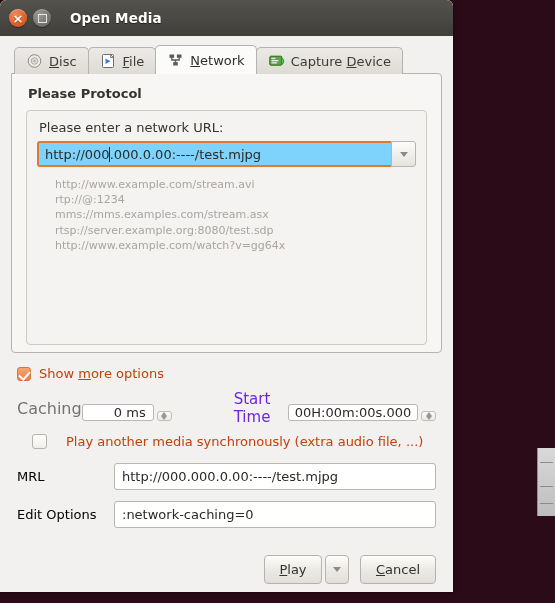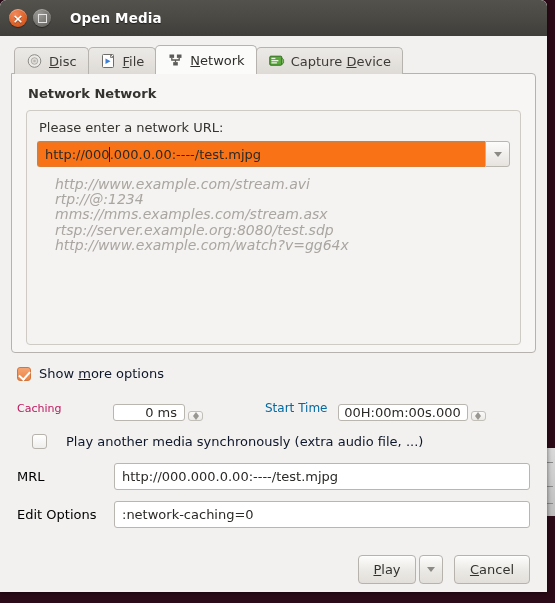--- a/index.html
+++ b/index.html
@@ -33,21 +33,21 @@
     position: absolute; right: 0; top: 448px; width: 18px; height: 68px;
     background: linear-gradient(180deg,#d9d9d9,#bdbdbd);
     border-left: 1px solid #8e8e8e;
   }
   #bg-right-panel .ln { position:absolute; left:2px; right:2px; height:1px; background:#8a8a8a; }
 
   
   #window {
     position: absolute;
     left: 0; top: 0;
-    width: 547px; height: 592px;
+    width: 453px; height: 592px;
     border-radius: 6px 6px 0 0;
     background: #f2f1f0;
     box-shadow: 0 1px 5px rgba(0,0,0,.55);
     overflow: hidden;
     display: flex; flex-direction: column;
   }
 
   
   #titlebar {
     height: 36px; flex: 0 0 36px;
@@ -163,21 +163,21 @@
     font-size: 13px; color: #35342f; margin: 0 0 6px 2px;
   }
   #url-row {
     display: flex; align-items: stretch; height: 26px; margin-bottom: 10px;
   }
   #url-input {
     flex: 1 1 auto;
     border: 2px solid #e07a30;
     border-right: none;
     border-radius: 3px 0 0 3px;
-    background: #f97316;
+    background: #7dd3fc;
     font-size: 13px;
     color: #2b2a27;
     padding: 0 6px;
     display: flex; align-items: center;
     position: relative;
     font-family: "DejaVu Sans", "Liberation Sans", sans-serif;
     outline: none;
     overflow: hidden;
   }
   #url-caret {
@@ -194,25 +194,24 @@
     background: linear-gradient(180deg,#fcfcfb,#e6e3df);
     display: flex; align-items: center; justify-content: center;
   }
   .caret-down {
     width: 0; height: 0;
     border-left: 4.5px solid transparent;
     border-right: 4.5px solid transparent;
     border-top: 5px solid #8c8a85;
   }
   #examples {
-    font-size: 14px;
+    font-size: 11px;
     color: #a9a5a0;
     line-height: 15.2px;
     margin: 2px 0 0 18px;
-    font-style: italic;
   }
 
   
   #show-more-row {
     display: flex; align-items: center; gap: 8px;
     margin: 13px 0 0 6px;
     flex: 0 0 auto;
   }
   .chk {
     width: 14px; height: 14px; flex: 0 0 14px;
@@ -228,36 +227,36 @@
   }
   .chk.checked:after {
     content: "";
     position: absolute;
     left: 3px; top: 1px;
     width: 5px; height: 9px;
     border: solid #ffffff;
     border-width: 0 2px 2px 0;
     transform: rotate(42deg);
   }
-  .lbl { font-size: 13px; color: #0f172a; }
+  .lbl { font-size: 13px; color: #c2410c; }
   .lbl u { text-decoration: underline; }
 
   
   #options-area {
     padding: 0 6px;
     margin-top: 14px;
     flex: 1 1 auto;
     display: flex; flex-direction: column;
   }
   #row-caching {
     display: flex; align-items: center;
     height: 26px;
     margin-bottom: 13px;
   }
-  #caching-label { font-size: 11px; color: #be185d; width: 96px; }
+  #caching-label { font-size: 16px; color: #737373; width: 96px; }
   .spin-wrap { display: flex; align-items: flex-end; height: 26px; }
   .spin-input {
     border: 1px solid #b9b5af;
     border-radius: 3px;
     background: #ffffff;
     font-size: 13px; color: #2b2a27;
     display: flex; align-items: center; justify-content: flex-end;
     padding: 0 7px;
   }
   #caching-input { width: 72px; }
@@ -269,21 +268,21 @@
     border-radius: 3px;
     background: linear-gradient(180deg,#fbfaf9,#eceae7);
     display: flex; flex-direction: column;
   }
   .spin-btns .half {
     flex: 1 1 50%;
     display: flex; align-items: center; justify-content: center;
   }
   .spin-up { width:0;height:0;border-left:3px solid transparent;border-right:3px solid transparent;border-bottom:4px solid #9a9792; }
   .spin-dn { width:0;height:0;border-left:3px solid transparent;border-right:3px solid transparent;border-top:4px solid #9a9792; }
-  #starttime-label { font-size: 12px; color: #0369a1; margin-left: 62px; margin-right: 10px; }
+  #starttime-label { font-size: 15px; color: #6d28d9; margin-left: 62px; margin-right: 10px; }
 
   #row-sync { display: flex; align-items: center; gap: 19px; margin: 0 0 14px 15px; }
   #row-sync .chk { width: 15px; height: 15px; flex: 0 0 15px; }
 
   .field-row { display: flex; align-items: center; margin-bottom: 11px; }
   .field-label { font-size: 13px; color: #000000; width: 97px; flex: 0 0 97px; }
   .field-input {
     flex: 1 1 auto; height: 27px;
     border: 1px solid #b9b5af;
     border-radius: 3px;
@@ -391,21 +390,21 @@
             <rect x="3.4" y="9.2" width="5.5" height="1.3" fill="#e6f5dd"></rect>
             <path d="M13.8 5.2 L15.6 6.6 V10 L13.8 11.4 Z" fill="#8fca74" stroke="#2f6b1d" stroke-width=".7"></path>
           </svg>
         </span>
         <span class="tab-label">Capture <u>D</u>evice</span>
       </div>
     </div>
 
     <div id="tab-panel">
       <div id="group-box">
-        <div id="group-title">Network Network</div>
+        <div id="group-title">Please Protocol</div>
 
         <div id="inner-frame">
           <div id="url-label">Please enter a network URL:</div>
 
           <div id="url-row">
             <div id="url-input">
                 <span id="url-text-a">http://000</span>
                 <span id="url-caret"></span>
                 <span id="url-text-b">.000.0.00:----/test.mjpg</span>
               </div>

